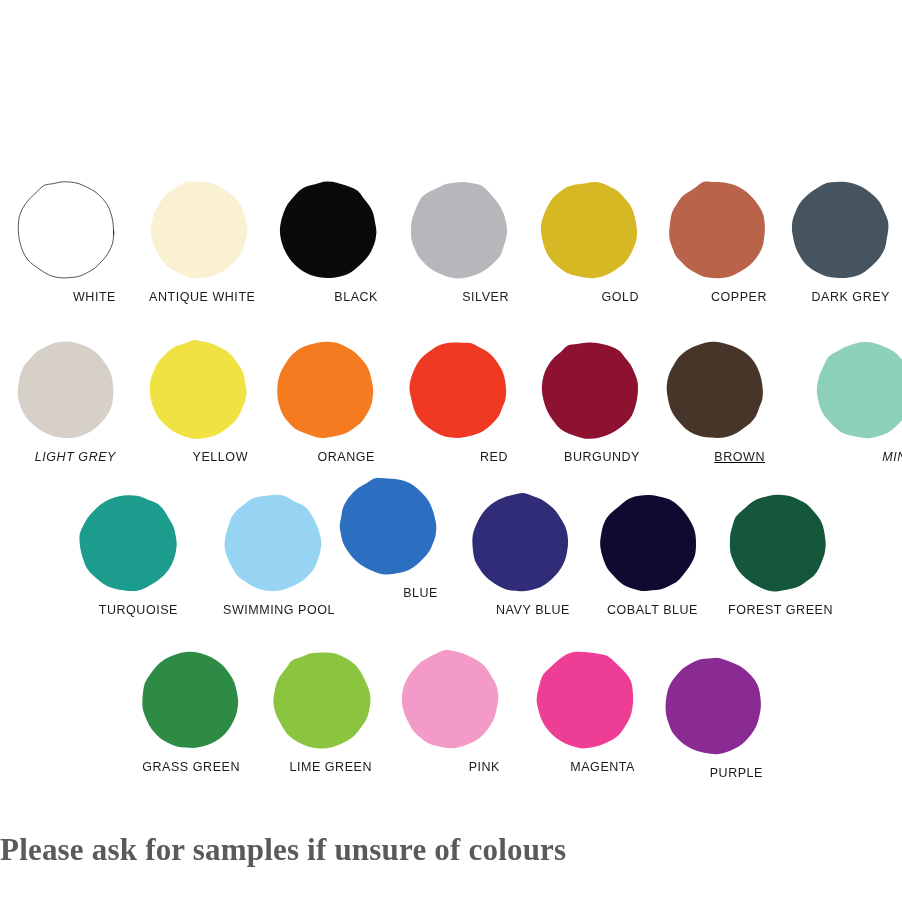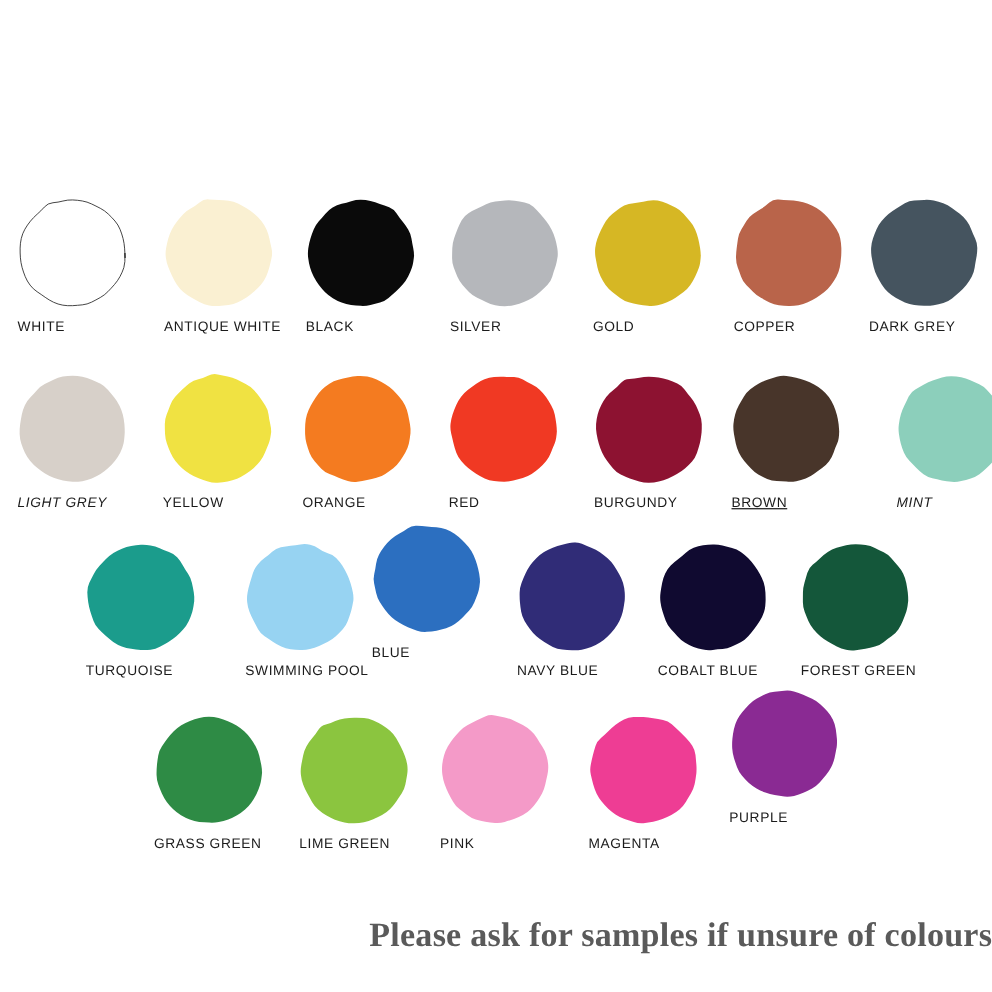--- a/index.html
+++ b/index.html
@@ -18,21 +18,21 @@
   }
 
   #swatch-board {
     position: absolute;
     inset: 0;
   }
 
   .swatch {
     position: absolute;
     width: 100px;
-    text-align: left;
+    text-align: right;
   }
 
   .swatch-dot-wrap {
     position: relative;
     width: 100px;
     height: 100px;
   }
 
   .swatch-dot {
     position: absolute;
@@ -52,21 +52,21 @@
     white-space: nowrap;
     line-height: 14px;
     text-transform: uppercase;
   }
 
   #footer-note {
     position: absolute;
     left: 0;
     right: 0;
     top: 832px;
-    text-align: right;
+    text-align: left;
     font-family: "Liberation Serif", serif;
     font-weight: bold;
     font-size: 31px;
     letter-spacing: 0.2px;
     color: #5a5a5a;
   }
 </style>
 </head>
 <body>
 
@@ -256,21 +256,21 @@
       <div class="swatch-label">PINK</div>
     </div>
     <div class="swatch" style="left: 535px; top: 650px;">
       <div class="swatch-dot-wrap">
         <svg class="swatch-dot" viewBox="0 0 100 100">
           <path d="M 98.42 50.00 Q 97.39 58.86 96.39 63.22 Q 95.39 67.58 93.07 71.41 Q 90.75 75.23 88.46 79.10 Q 86.17 82.97 82.73 85.88 Q 79.29 88.78 75.31 90.81 Q 71.33 92.84 67.23 94.49 Q 63.13 96.14 58.79 97.05 Q 54.44 97.96 49.96 98.35 Q 45.48 98.74 41.22 97.29 Q 36.96 95.85 32.77 94.44 Q 28.58 93.03 24.87 90.60 Q 21.17 88.17 17.94 85.18 Q 14.70 82.18 11.97 78.71 Q 9.24 75.24 7.30 71.27 Q 5.36 67.29 4.24 63.03 Q 3.12 58.76 2.12 54.38 Q 1.13 50.00 1.98 45.59 Q 2.84 41.18 3.91 36.87 Q 4.98 32.56 6.36 28.19 Q 7.73 23.83 11.32 20.92 Q 14.90 18.01 17.99 14.86 Q 21.08 11.71 24.62 8.93 Q 28.16 6.14 32.25 4.06 Q 36.34 1.98 40.93 1.82 Q 45.52 1.66 49.98 1.90 Q 54.44 2.14 58.80 2.93 Q 63.17 3.73 67.74 4.47 Q 72.31 5.20 75.73 8.30 Q 79.15 11.40 82.34 14.50 Q 85.54 17.60 88.71 20.84 Q 91.87 24.07 94.34 27.97 Q 96.81 31.87 97.27 36.47 Q 97.74 41.08 98.08 45.54 Q 98.42 50.00 97.91 54.43 Z" fill="#ee3d94"></path>
         </svg>
       </div>
       <div class="swatch-label">MAGENTA</div>
     </div>
-    <div class="swatch" style="left: 663px; top: 626px;">
+    <div class="swatch" style="left: 663px; top: 656px;">
       <div class="swatch-dot-wrap">
         <svg class="swatch-dot" viewBox="0 0 100 100">
           <path d="M 98.20 50.00 Q 96.66 58.72 95.68 63.02 Q 94.70 67.32 92.71 71.26 Q 90.71 75.21 87.93 78.63 Q 85.15 82.05 82.16 85.33 Q 79.16 88.62 75.26 90.76 Q 71.36 92.89 67.30 94.71 Q 63.24 96.53 58.87 97.55 Q 54.50 98.57 50.04 98.12 Q 45.58 97.66 41.25 96.83 Q 36.91 96.00 32.77 94.46 Q 28.63 92.92 24.76 90.73 Q 20.89 88.55 17.55 85.58 Q 14.22 82.62 11.43 79.11 Q 8.64 75.61 7.07 71.42 Q 5.50 67.24 4.22 63.02 Q 2.94 58.80 2.67 54.40 Q 2.39 50.00 2.82 45.63 Q 3.24 41.26 4.17 36.93 Q 5.10 32.61 7.05 28.61 Q 9.01 24.62 11.87 21.23 Q 14.73 17.85 17.78 14.61 Q 20.82 11.36 24.72 9.21 Q 28.62 7.05 32.64 5.11 Q 36.67 3.16 41.14 2.85 Q 45.60 2.54 50.06 1.93 Q 54.51 1.32 58.79 2.68 Q 63.08 4.04 67.16 5.70 Q 71.23 7.35 75.27 9.27 Q 79.31 11.19 82.66 14.18 Q 86.01 17.17 89.06 20.55 Q 92.12 23.92 94.11 28.03 Q 96.10 32.14 96.77 36.64 Q 97.44 41.13 97.82 45.57 Q 98.20 50.00 97.43 54.36 Z" fill="#8a2a93"></path>
         </svg>
       </div>
       <div class="swatch-label">PURPLE</div>
     </div>
   </div>
 
 <div id="footer-note">Please ask for samples if unsure of colours</div>

